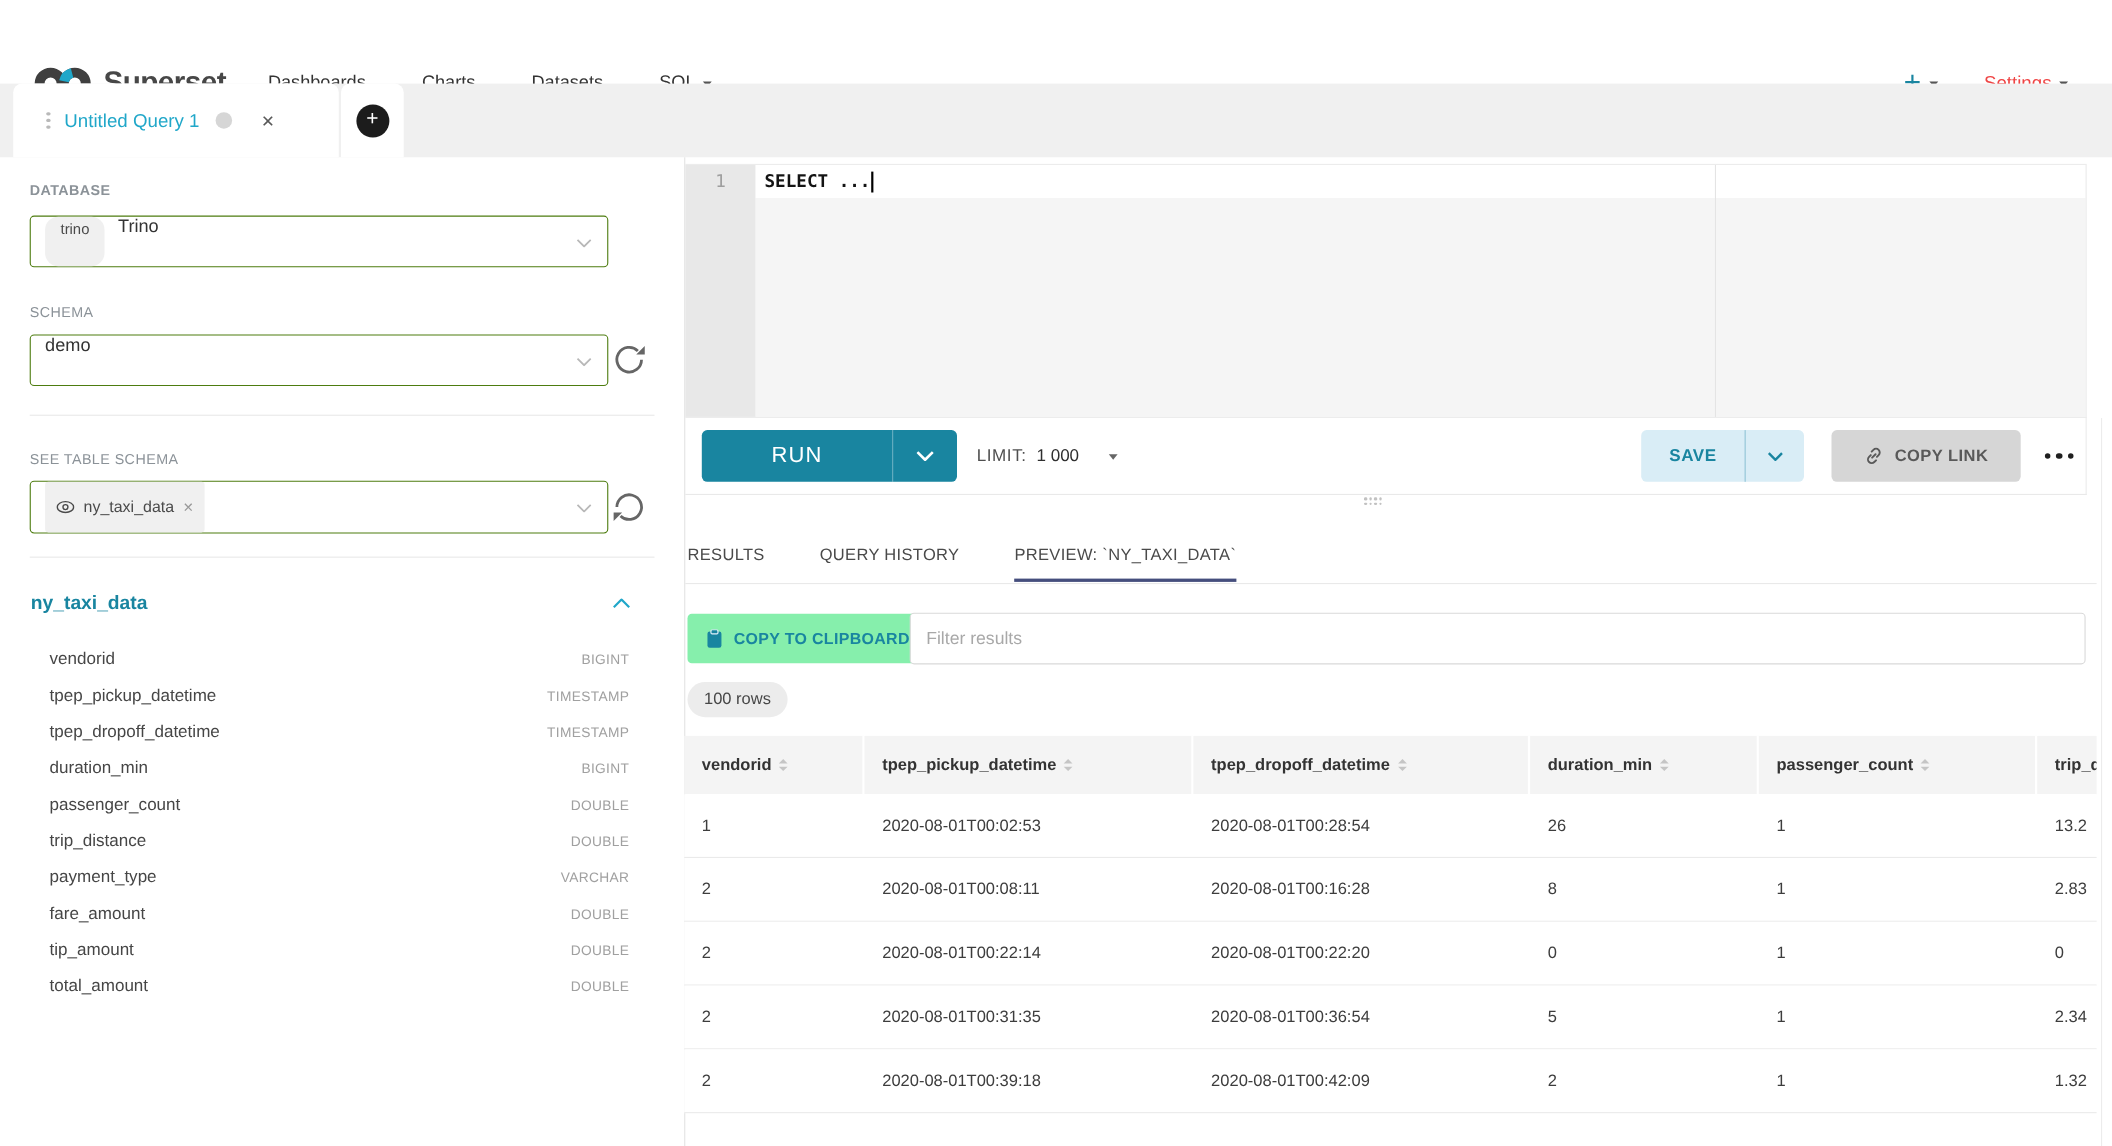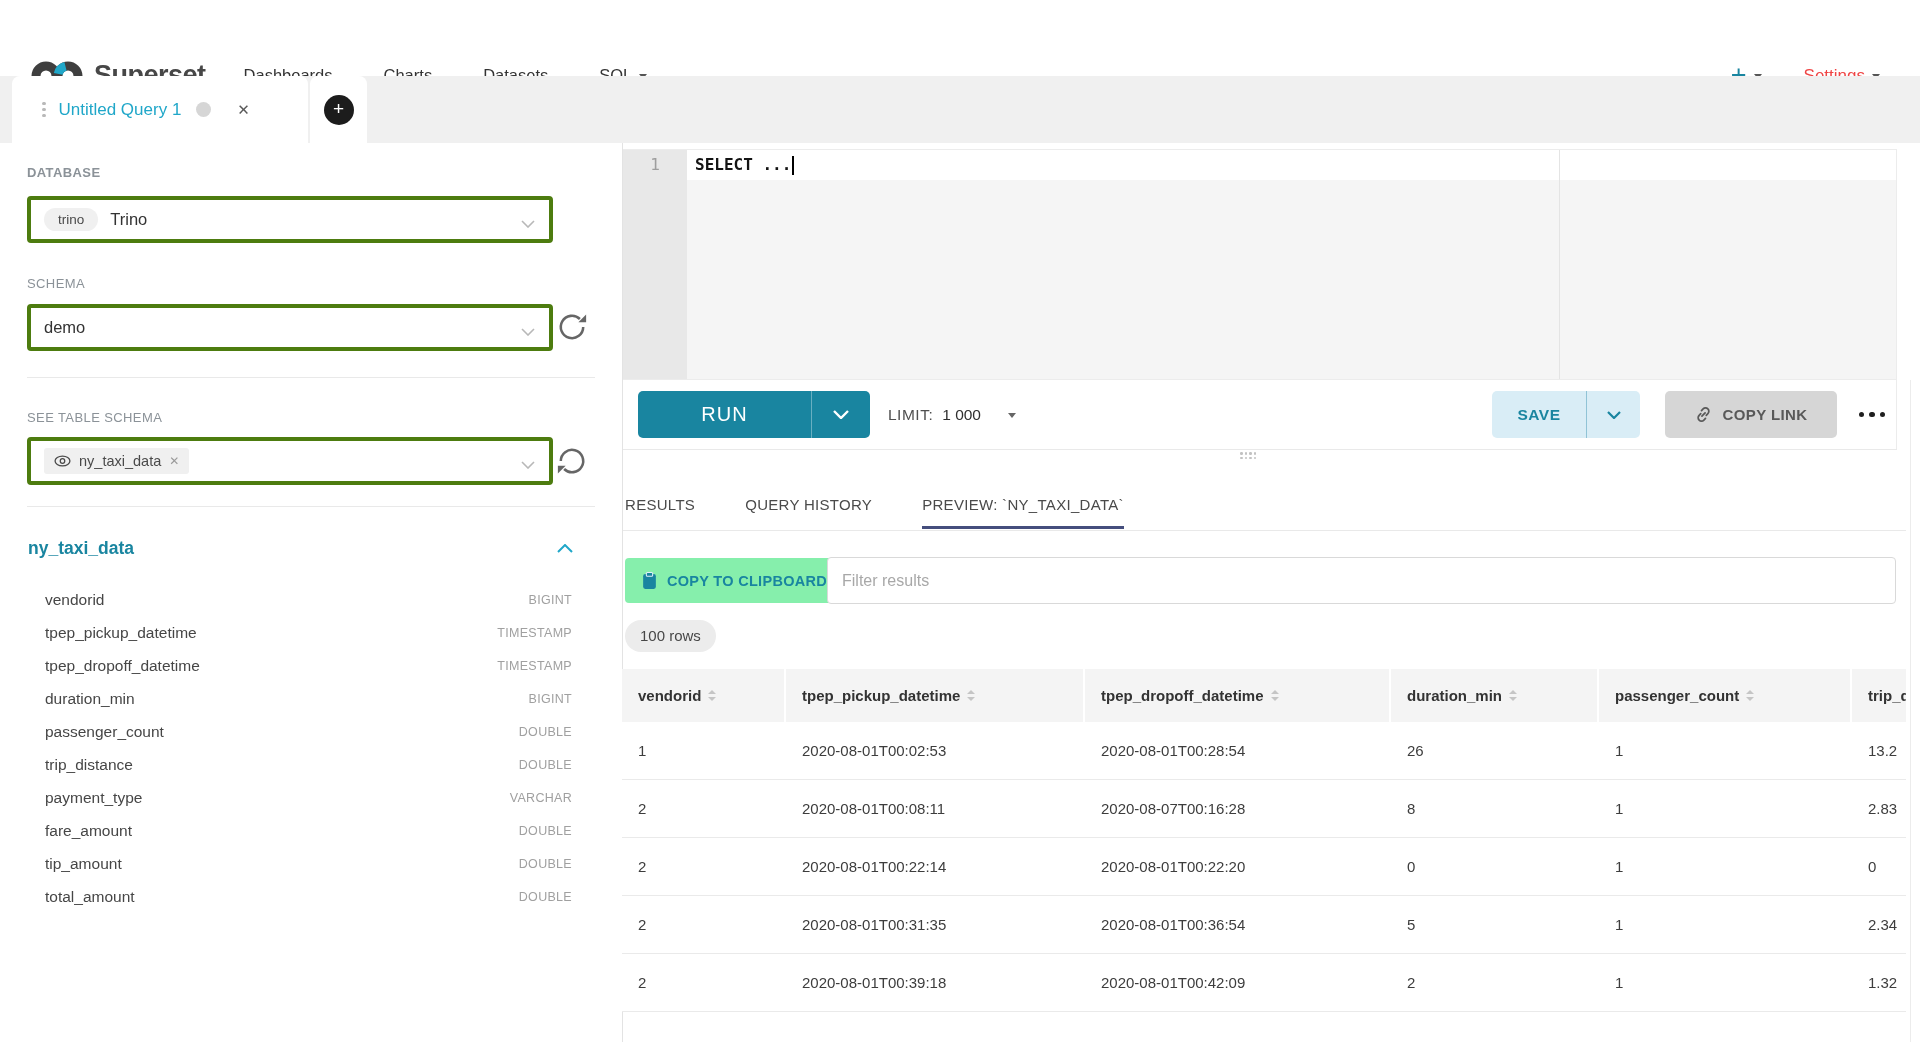--- a/index.html
+++ b/index.html
@@ -32,22 +32,22 @@
   .query-tab-label { margin-left:13px; font-size:17px; font-weight:500; color:#20a7c9; }
   .status-dot { width:15px; height:15px; border-radius:50%; background:#d6d6d6; margin-left:15px; }
   .tab-close { margin-left:26px; font-size:15px; font-weight:700; color:#595959; cursor:pointer; }
   .add-tab { position:absolute; left:310px; top:0; width:57px; height:67px; background:#fff;
              border-radius:8px 8px 0 0; display:flex; align-items:center; justify-content:center; cursor:pointer; }
   .plus-circle { width:30px; height:30px; border-radius:50%; background:#1c1c1c; color:#fff;
                  font-size:19px; line-height:28px; text-align:center; font-weight:400; }
 
   
   .side-label { position:absolute; font-size:13px; color:#8b9298; letter-spacing:0.4px; }
-  .select { position:absolute; left:27px; width:526px; height:47px; border:4px solid #4d7c0f;
-            border-radius:4px; background:#fff; display:flex; align-items:center; padding:0 42px 0 13px; cursor:pointer; }
+  .select { position:absolute; left:27px; width:526px; height:47px; border:1px solid #4d7c0f;
+            border-radius:4px; background:#fff; display:flex; padding:0 42px 0 13px; cursor:pointer; }
   .select .sel-chevron { position:absolute; right:14px; top:20px; }
   .pill { background:#f0f0f0; border-radius:12px; padding:4px 14px; font-size:13.5px; color:#4a4a4a; }
   .sel-text { font-size:16.5px; color:#333; margin-left:12px; }
   .sel-text-solo { font-size:16.5px; color:#333; }
   .tag { background:#f0f0f0; border-radius:3px; padding:5px 10px; display:flex; align-items:center; gap:8px; }
   .tag-label { font-size:14.5px; color:#4a4a4a; }
   .tag-close { font-size:12px; color:#999; cursor:pointer; }
   .refresh-btn { position:absolute; left:556px; width:32px; height:32px; cursor:pointer; }
   .hdivider { position:absolute; left:27px; width:568px; height:1px; background:#e9e9e9; }
   .schema-title-row { position:absolute; left:28px; top:538px; width:545px; display:flex;
@@ -399,21 +399,21 @@
       <div class="dcell c0">1</div>
       <div class="dcell c1">2020-08-01T00:02:53</div>
       <div class="dcell c2">2020-08-01T00:28:54</div>
       <div class="dcell c3">26</div>
       <div class="dcell c4">1</div>
       <div class="dcell c5">13.2</div>
     </div>
     <div class="trow">
       <div class="dcell c0">2</div>
       <div class="dcell c1">2020-08-01T00:08:11</div>
-      <div class="dcell c2">2020-08-07T00:16:28</div>
+      <div class="dcell c2">2020-08-01T00:16:28</div>
       <div class="dcell c3">8</div>
       <div class="dcell c4">1</div>
       <div class="dcell c5">2.83</div>
     </div>
     <div class="trow">
       <div class="dcell c0">2</div>
       <div class="dcell c1">2020-08-01T00:22:14</div>
       <div class="dcell c2">2020-08-01T00:22:20</div>
       <div class="dcell c3">0</div>
       <div class="dcell c4">1</div>

